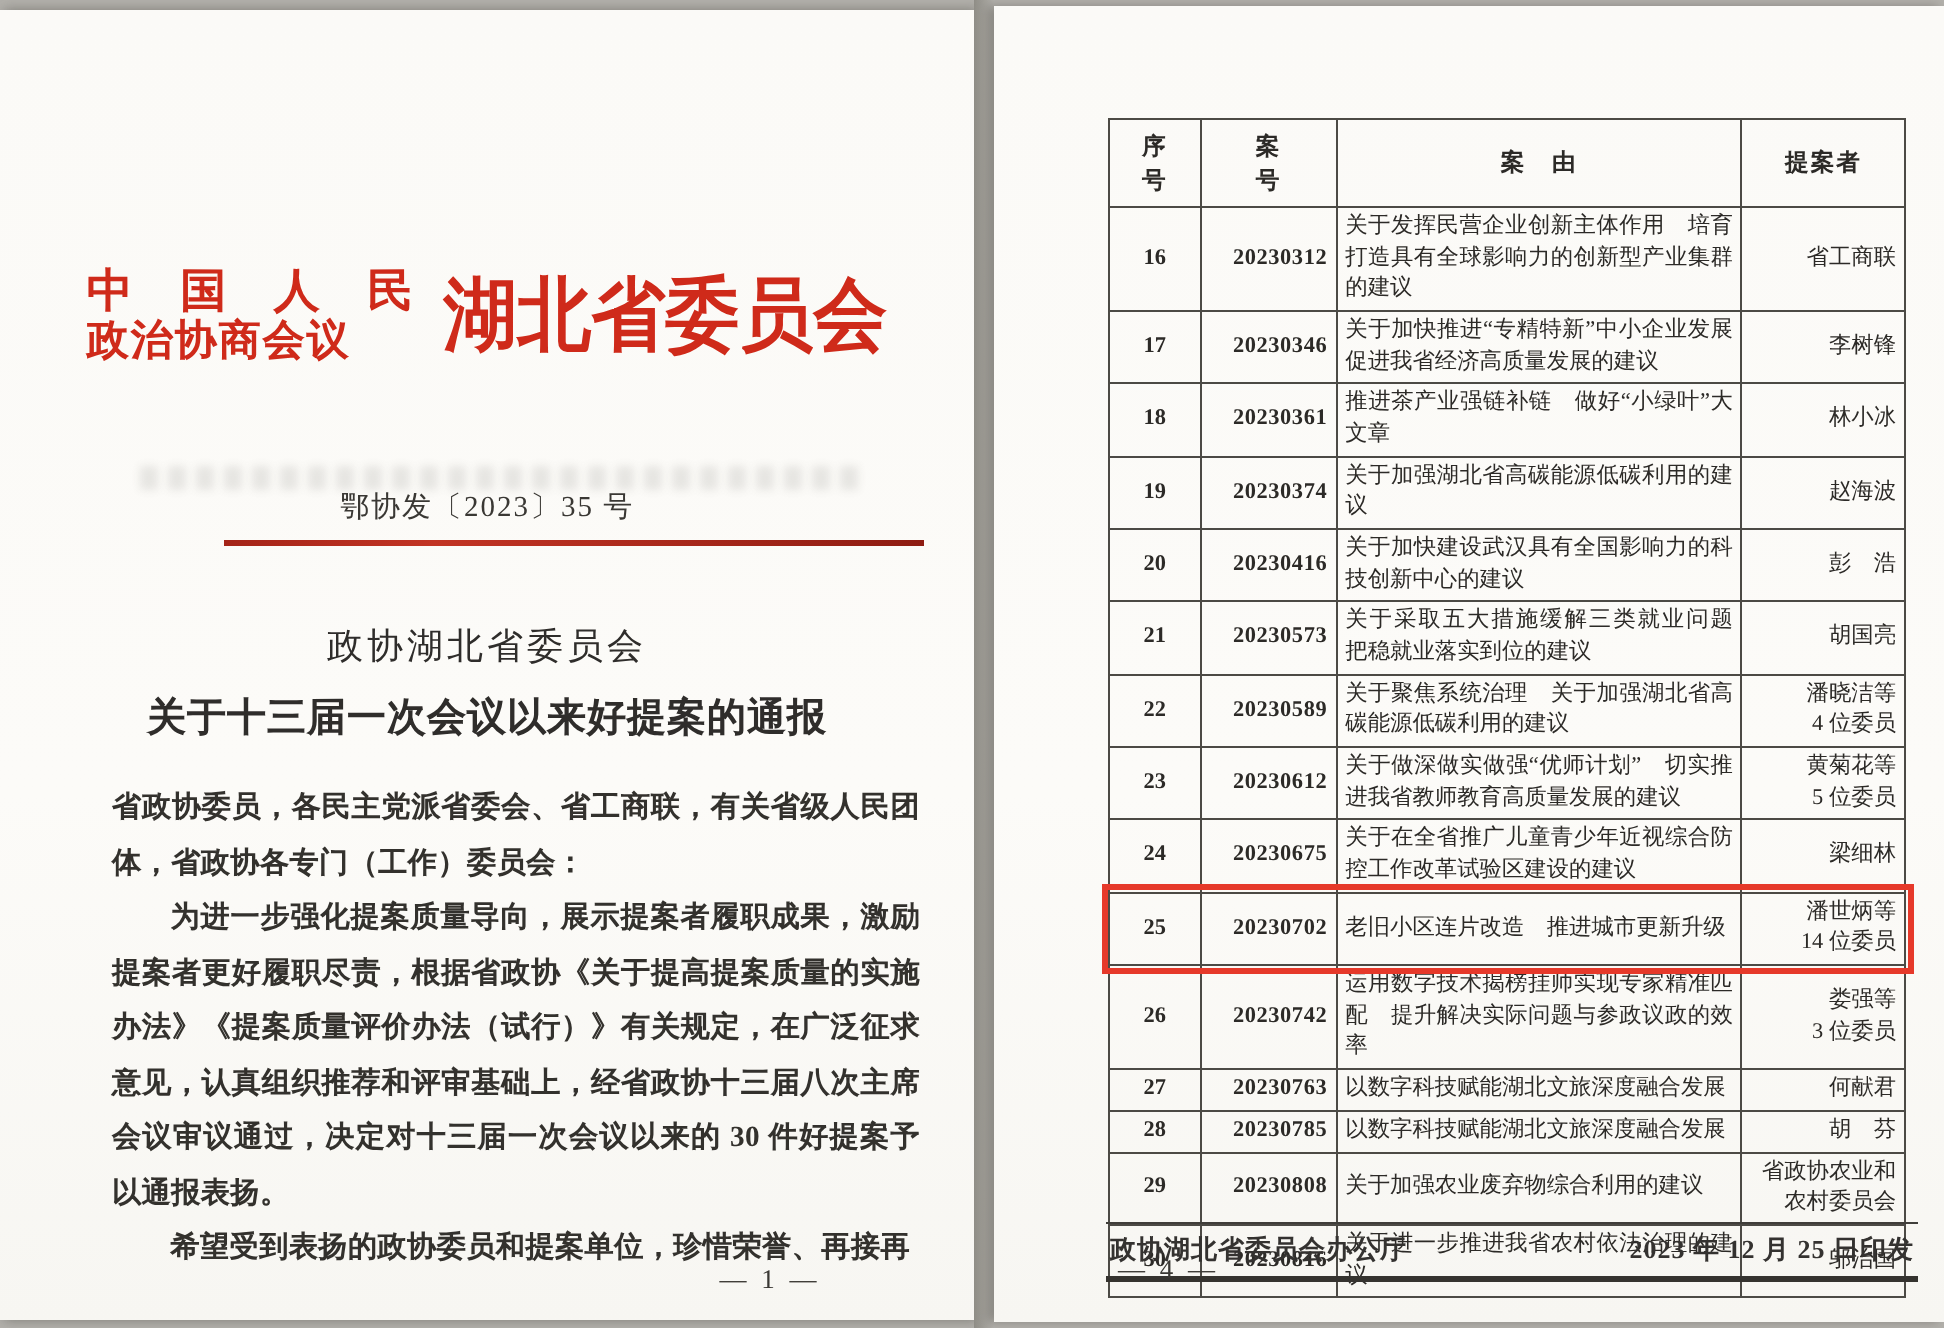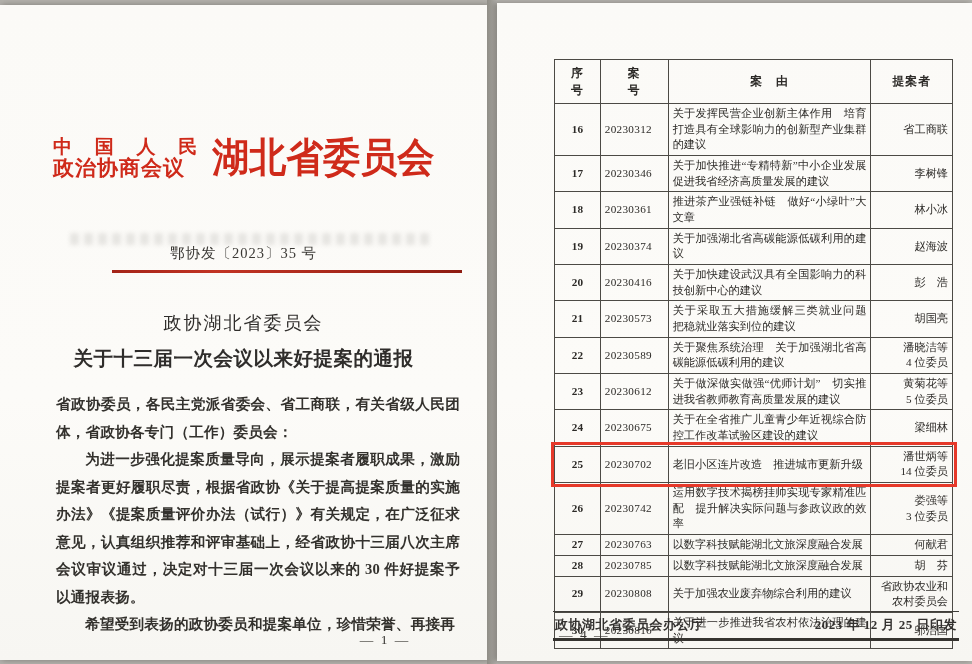--- a/index.html
+++ b/index.html
@@ -14,42 +14,42 @@
 
   
   .page{position:absolute;background:linear-gradient(180deg,#fbfaf7 0%,#fcfbf8 60%,#f7f6f2 100%);}
   .page-left{left:0;top:5px;width:487px;height:655px;box-shadow:2px 0 6px rgba(60,58,52,.45);}
   .page-right{left:497px;top:3px;width:475px;height:658px;box-shadow:-3px 0 5px rgba(60,58,52,.35);}
   .gutter{position:absolute;left:487px;top:0;width:10px;height:664px;background:linear-gradient(90deg,#8f8d86,#b3b1ac);}
 
   
   .masthead{position:absolute;top:128px;left:0;width:100%;display:flex;justify-content:center;align-items:center;gap:6px;color:#cf2a1a;}
   .masthead .small-lines{display:flex;flex-direction:column;line-height:1.12;font-weight:bold;}
-  .masthead .small-lines .l1{font-size:19px;letter-spacing:9px;white-space:nowrap;}
+  .masthead .small-lines .l1{font-size:23px;letter-spacing:9px;white-space:nowrap;}
   .masthead .small-lines .l2{font-size:21px;letter-spacing:1px;white-space:nowrap;}
   .masthead .big-line{font-size:37px;font-weight:bold;white-space:nowrap;letter-spacing:0px;transform:scaleY(1.08);}
   .bleed{position:absolute;top:228px;left:70px;width:360px;height:12px;
          background:repeating-linear-gradient(90deg,rgba(120,118,112,.35) 0 9px,rgba(120,118,112,0) 9px 14px);
          filter:blur(2px);opacity:.45;}
   .doc-number{position:absolute;top:239px;left:0;width:100%;text-align:center;font-size:14.5px;letter-spacing:1px;color:#3a3834;}
   .red-rule{position:absolute;top:265px;left:112px;width:350px;height:3px;background:linear-gradient(90deg,#a42418,#c23424 30%,#8e1c12);}
   .doc-title1{position:absolute;top:306px;left:0;width:100%;text-align:center;font-size:18px;font-weight:normal;letter-spacing:2px;}
   .doc-title2{position:absolute;top:340px;left:0;width:100%;text-align:center;font-size:19.5px;font-weight:bold;letter-spacing:.5px;font-family:Liberation Mono, monospace;}
   .doc-body{position:absolute;top:386px;left:56px;width:404px;font-size:14.6px;line-height:27.5px;text-align:justify;letter-spacing:.2px;color:#33312d;font-weight:bold;}
   .doc-body p{margin:0;}
   .doc-body p.indent{text-indent:2em;}
   .pageno-left{position:absolute;top:627px;left:340px;width:90px;text-align:center;font-size:13.5px;letter-spacing:2px;color:#3a3834;}
 
   
   .notice-table{position:absolute;top:56px;left:57px;width:399px;border-collapse:collapse;
                 font-size:11.2px;line-height:1.4;color:#2c2a27;}
   .notice-table th,.notice-table td{border:1px solid #4c4a45;padding:2px 4px;vertical-align:middle;}
   .notice-table th{font-weight:bold;font-size:11.8px;padding:5px 16px;letter-spacing:1px;}
   .notice-table td.c-no{text-align:center;width:30px;font-weight:bold;}
-  .notice-table td.c-case{text-align:left;width:60px;font-weight:normal;letter-spacing:.3px;}
+  .notice-table td.c-case{text-align:right;width:60px;font-weight:bold;letter-spacing:.3px;}
   .notice-table td.c-subj{width:212px;text-align:justify;}
   .notice-table td.c-prop{width:77px;text-align:right;white-space:pre-line;}
   .notice-table tr.hl{outline:3px solid #e6392a;outline-offset:1px;}
 
   
   .colophon{position:absolute;top:608px;left:56px;width:402px;
             border-top:1.5px solid #403e3a;border-bottom:3.5px solid #35332f;
             display:flex;justify-content:space-between;align-items:center;
             padding:4px 2px;font-size:13px;font-weight:bold;letter-spacing:.5px;color:#343230;}
   .pageno-right{position:absolute;top:624px;left:62px;font-size:13.5px;letter-spacing:2px;color:#3a3834;}

